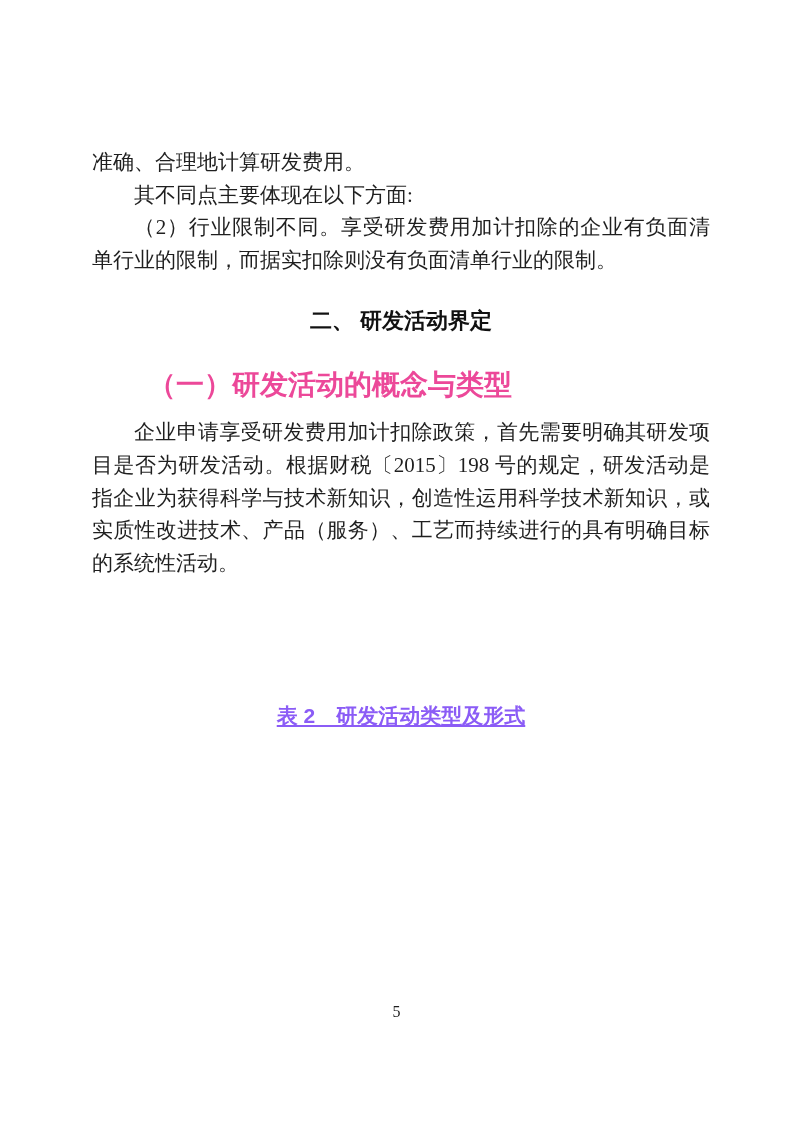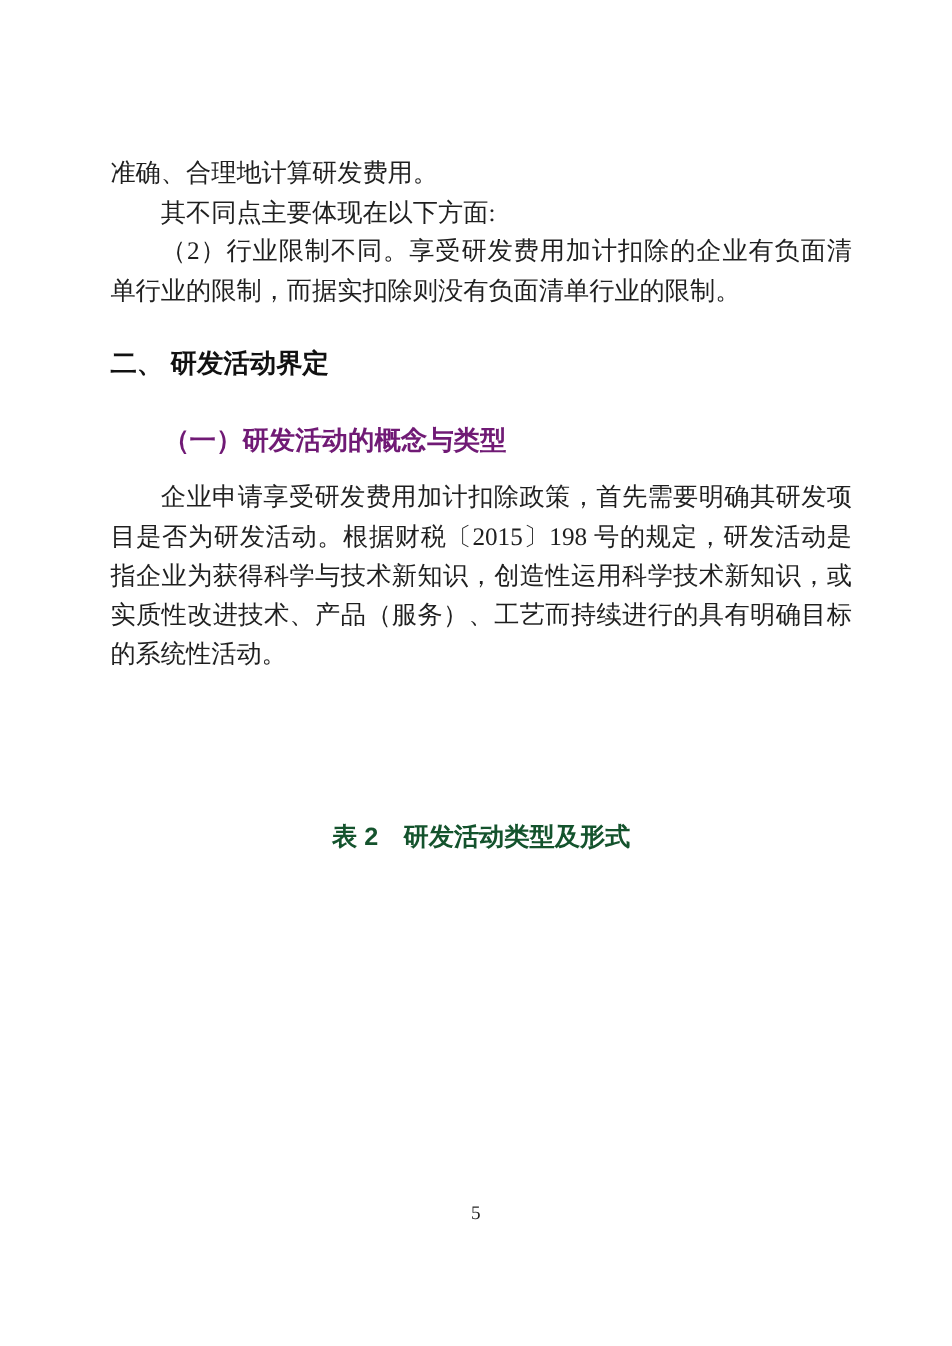--- a/index.html
+++ b/index.html
@@ -12,64 +12,65 @@
     width: 793px;
     height: 1122px;
     background: #ffffff;
     overflow: hidden;
     font-family: "Liberation Serif", "DejaVu Serif", serif;
     color: #1f1f1f;
   }
   .body-text {
     position: absolute;
     left: 92px;
-    top: 128px;
+    top: 146px;
     width: 618px;
     font-size: 21px;
     line-height: 32.6px;
     text-align: justify;
     text-justify: inter-character;
   }
   .body-text p {
     margin: 0;
     padding: 0;
   }
   p.indent {
     text-indent: 2em;
   }
   .section-heading {
     margin-top: 30px !important;
-    text-align: left;
+    text-align: center;
     text-indent: 0 !important;
     font-family: "Liberation Sans", "DejaVu Sans", sans-serif;
     font-weight: bold;
     font-size: 22px;
     line-height: 30px;
     color: #111111;
   }
   .subsection-heading {
     margin-top: 34px !important;
     text-indent: 2em;
     font-weight: bold;
-    font-size: 22px;
+    font-size: 28px;
     line-height: 30px;
-    color: #701a75;
+    color: #ec4899;
   }
   .para-definition {
     margin-top: 16px !important;
   }
   .table-caption {
     margin-top: 122px !important;
     text-align: center;
     text-indent: 0 !important;
     font-family: "Liberation Sans", "DejaVu Sans", sans-serif;
     font-weight: bold;
     font-size: 21px;
     line-height: 30px;
-    color: #14532d;
+    color: #8b5cf6;
+    text-decoration: underline;
   }
   .page-number {
     position: absolute;
     left: 0;
     right: 0;
     top: 1002px;
     text-align: center;
     font-size: 16px;
     line-height: 20px;
     color: #1f1f1f;

